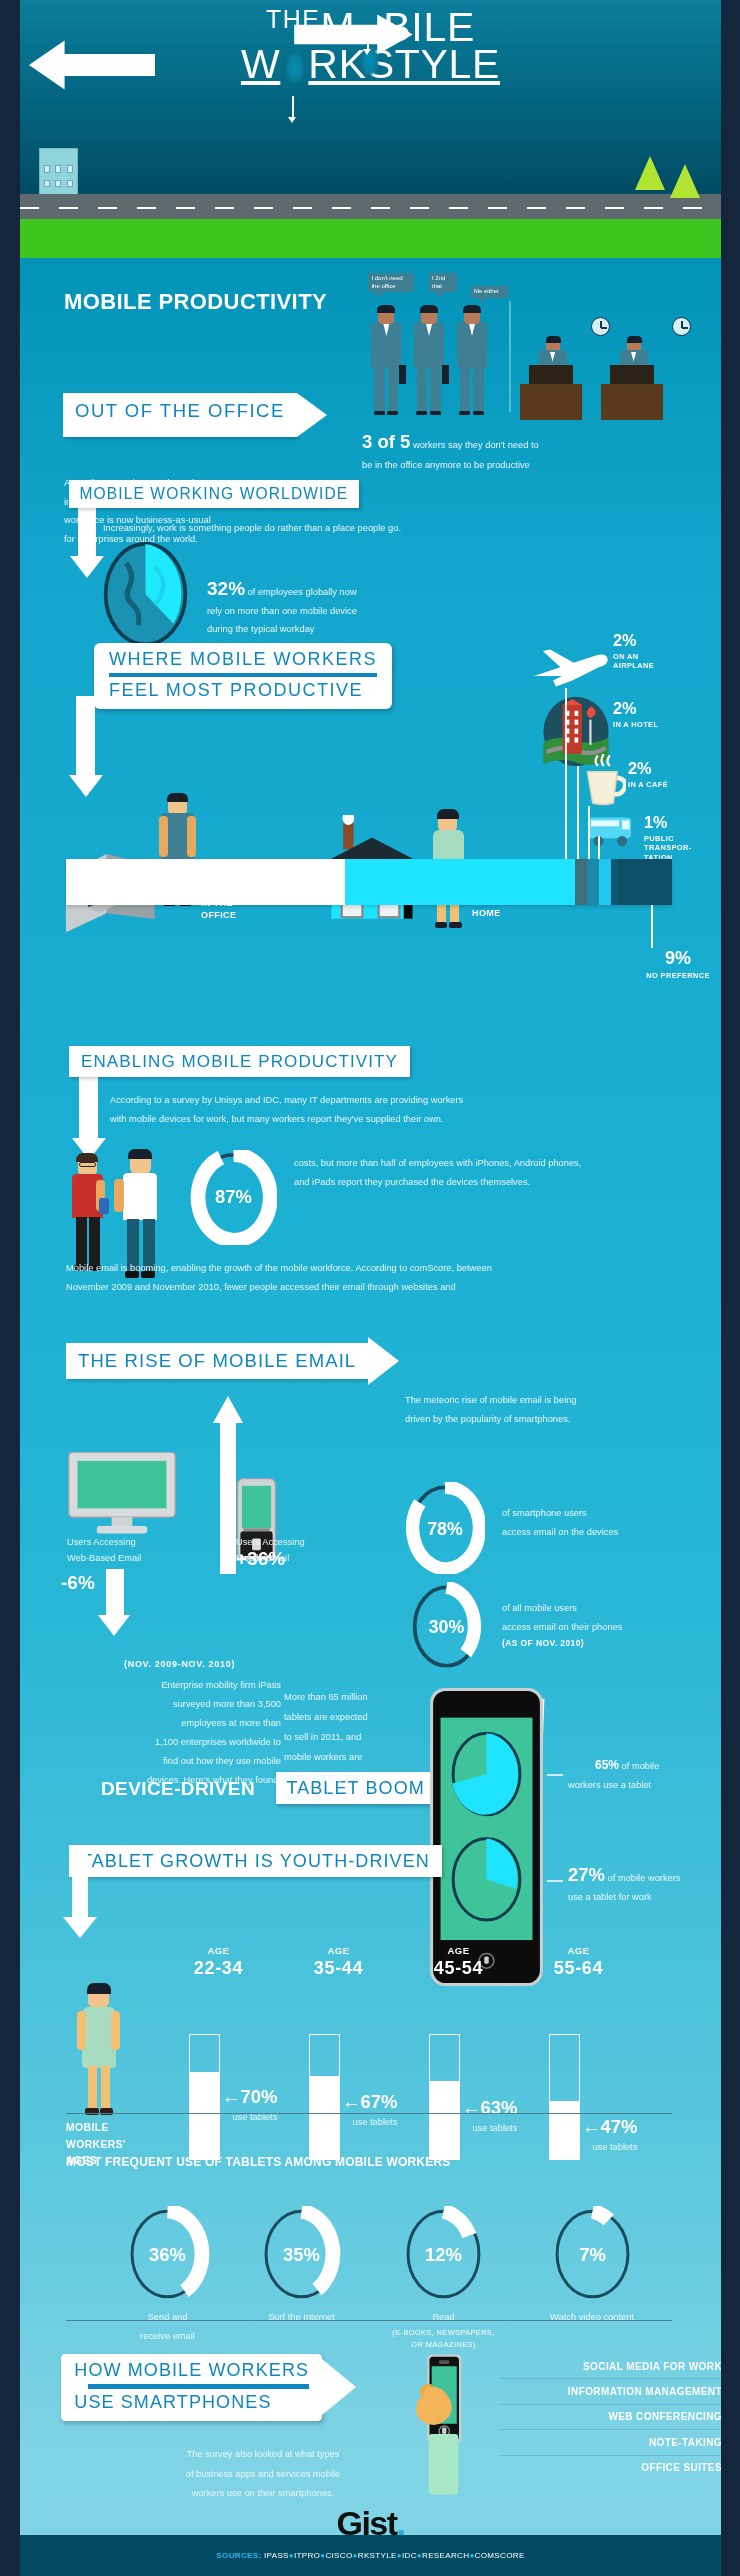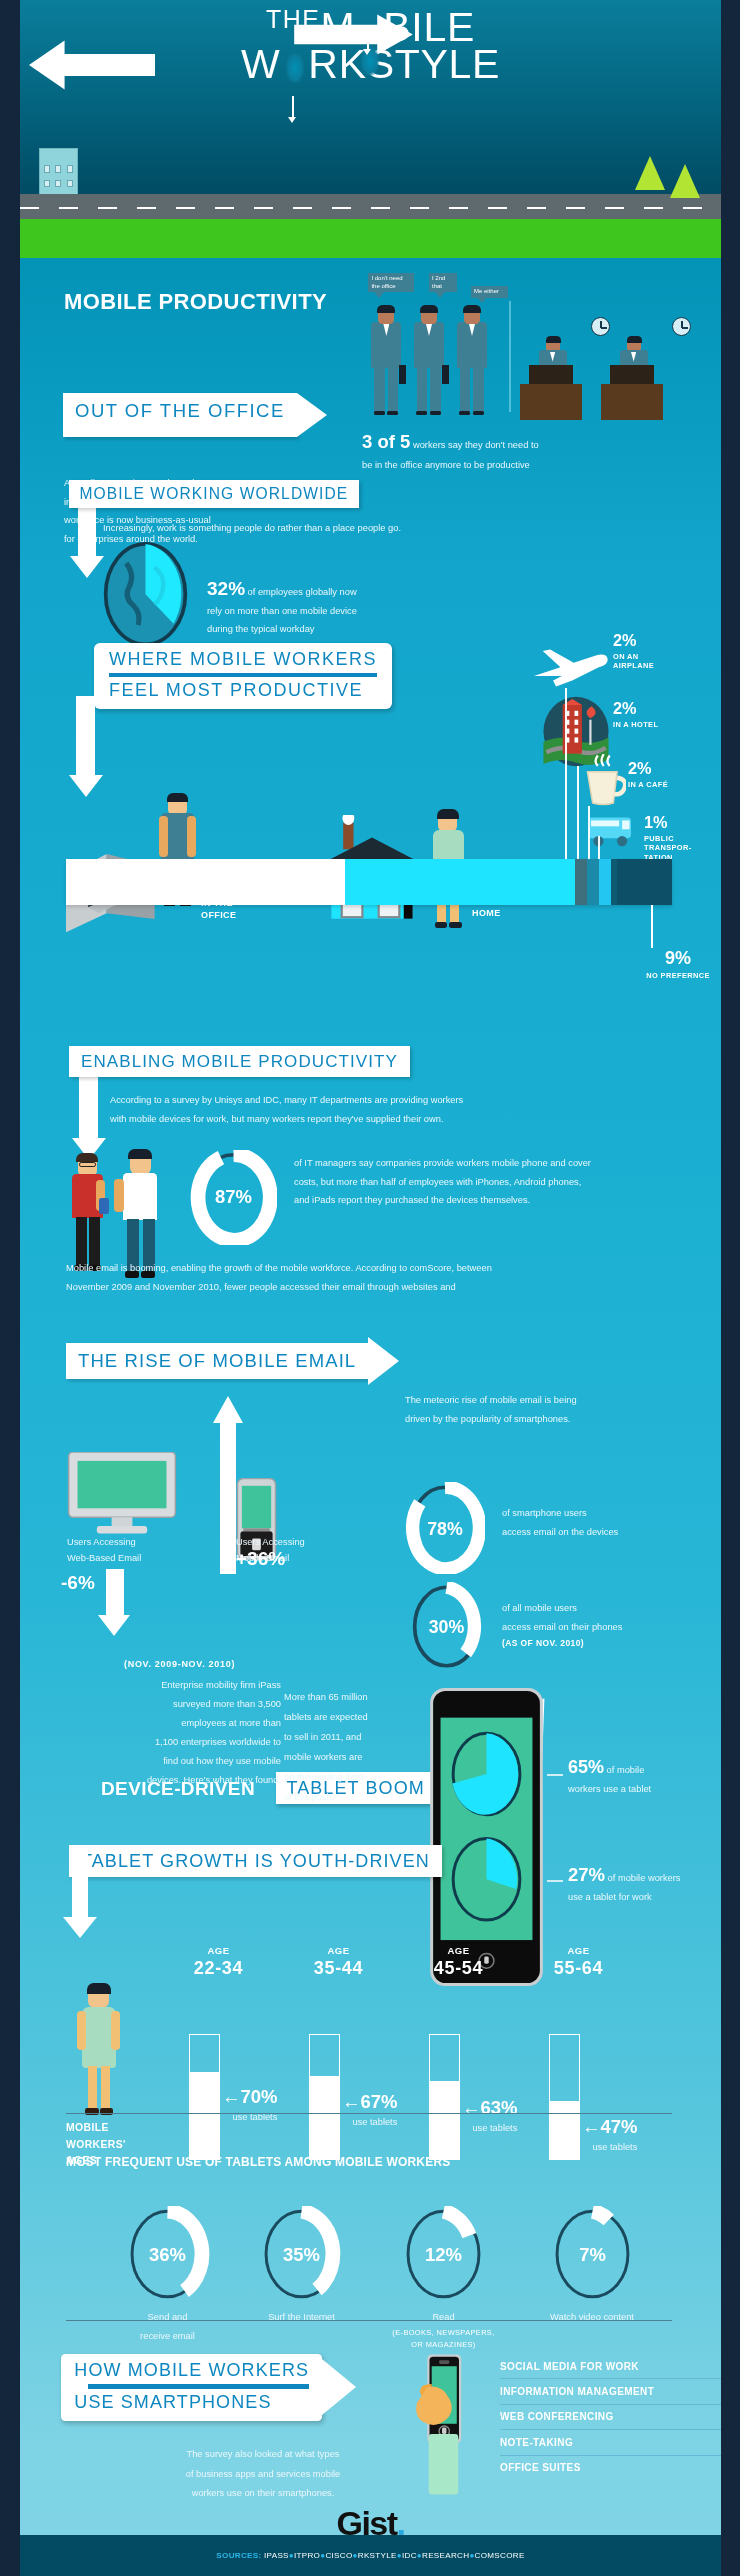--- a/index.html
+++ b/index.html
@@ -85,21 +85,21 @@
   .clockface:after{content:"";position:absolute;left:9px;top:9px;width:6px;height:1.5px;background:#16384a;}
 
   
   .stackbar{position:absolute;display:flex;height:46px;box-shadow:0 1.5px 3.7px rgba(0,0,0,.15);}
   
   .vbar{position:absolute;width:31px;border:1.5px solid #fff;background:transparent;}
   .vbar .fill{position:absolute;left:0;bottom:0;width:100%;background:#fff;}
   hr.div{border:none;border-top:1.5px solid #4d7f94;margin:0;}
   .listrow{color:#fff;font-weight:bold;font-size:10px;letter-spacing:0.4px;
      font-family:"Liberation Sans","DejaVu Sans",sans-serif;padding:6.7px 0;
-     border-bottom:1.5px solid #63b9d4;}
+     border-bottom:1.5px solid #63b9d4;text-align:right;}
   .listrow:last-child{border-bottom:none;}
   .footer{position:absolute;left:20px;bottom:0;width:701px;height:41px;
      background:#034b63;display:flex;align-items:center;justify-content:center;}
   .footer .src{color:#fff;font-size:8.1px;letter-spacing:0.3px;
      font-family:"Liberation Sans Narrow","Liberation Sans",sans-serif;}
   .footer .src b{color:#2ab5e8;}
   .gist{position:absolute;left:0;top:2504px;width:701px;text-align:center;
      font-family:"Liberation Sans","DejaVu Sans",sans-serif;font-weight:bold;
      font-size:34px;color:#111;letter-spacing:-1.5px;}
   .gist .d{color:#29a8e0;}
@@ -116,21 +116,21 @@
       <polygon points="0,35 48,2 48,20 170,20 170,50 48,50 48,68" fill="#ffffff"></polygon>
     </svg>
     <svg class="hdr-arrow-r" viewBox="0 0 160 58">
       <polygon points="160,29 112,2 112,16 0,16 0,42 112,42 112,56" fill="#ffffff"></polygon>
     </svg>
 
     <div class="title-wrap">
       <div class="t1">
         <span class="t-the">THE</span><span>M</span><span class="pin"><span class="dot"></span><span class="arr"></span><span class="arrh"></span></span><span>BILE</span>
       </div>
-      <div class="t2" style="margin-top:-4.4px;">
+      <div class="t2" style="margin-top:-4.4px;text-decoration:underline;">
         <span>W</span><span class="pin"><span class="dot" style="top:-25px;"></span><span class="arr" style="top:18px;"></span><span class="arrh" style="top:39px;"></span></span><span>RKSTYLE</span>
       </div>
     </div>
 
 
     <div class="bldg">
       <span class="win" style="left:4.4px;top:16.3px"></span>
           <span class="win" style="left:15.6px;top:16.3px"></span>
           <span class="win" style="left:27px;top:16.3px"></span>
       <span class="win" style="left:4.4px;top:31px"></span>
@@ -443,21 +443,20 @@
   </div>
 
   <div class="abs" style="left:170px;top:1150px;">
     <svg width="87" height="95" viewBox="0 0 118 128">
       <ellipse cx="59" cy="64" rx="49" ry="58" fill="none" stroke="#1a4a5e" stroke-width="5"></ellipse>
       <path d="M59 6 A49 58 0 1 1 42 10" fill="none" stroke="#ffffff" stroke-width="20"></path>
       <text x="59" y="72" text-anchor="middle" font-family="Liberation Sans, sans-serif" font-size="25" font-weight="bold" fill="#ffffff">87%</text>
     </svg>
   </div>
   <div class="abs body-txt" style="left:274px;top:1154px;width:415px;">
-    <div>of IT managers say companies provide workers mobile phone and cover</div>
     <div>costs, but more than half of employees with iPhones, Android phones,</div>
     <div>and iPads report they purchased the devices themselves.</div>
   </div>
 
   <div class="abs" style="left:46px;top:1337px;display:flex;align-items:center;">
     <div style="background:#fff;padding:7.4px 12px 6.7px 12px;box-shadow:1.5px 2.2px 3.7px rgba(0,0,0,.2);">
       <span style="color:#0e87c0;font-size:18.5px;letter-spacing:1.1px;font-family:'Liberation Sans',sans-serif;">THE RISE OF MOBILE EMAIL</span>
     </div>
     <div style="width:0;height:0;border-top:24px solid transparent;border-bottom:24px solid transparent;border-left:31px solid #fff;"></div>
   </div>
@@ -575,21 +574,21 @@
 
       <ellipse cx="80" cy="120" rx="45" ry="55" fill="none" stroke="#0f3c4d" stroke-width="4"></ellipse>
       <path d="M80 120 L80 65 A45 55 0 1 1 34 133 Z" fill="#1fe4ff"></path>
 
       <ellipse cx="80" cy="262" rx="45" ry="55" fill="none" stroke="#0f3c4d" stroke-width="4"></ellipse>
       <path d="M80 262 L80 207 A45 55 0 0 1 120 275 Z" fill="#1fe4ff"></path>
     </svg>
   </div>
   <div class="abs" style="left:527px;top:1774px;width:16.3px;height:2.2px;background:#cfeef6;"></div>
   <div class="abs" style="left:548px;top:1757px;width:156px;">
-    <div><span class="big-num" style="font-size:18px;">65%</span><span class="body-txt"> of mobile</span></div>
+    <div><span class="big-num" style="font-size:12px;margin-left:27px;">65%</span><span class="body-txt"> of mobile</span></div>
     <div class="body-txt">workers use a tablet</div>
   </div>
   <div class="abs" style="left:527px;top:1880px;width:16.3px;height:2.2px;background:#cfeef6;"></div>
   <div class="abs" style="left:548px;top:1864px;width:170px;">
     <div><span class="big-num" style="font-size:18.5px;">27%</span><span class="body-txt"> of mobile workers</span></div>
     <div class="body-txt">use a tablet for work</div>
   </div>
 
   <div class="abs" style="left:49px;top:1845px;background:#fff;padding:6px 12px 5.2px 12px;box-shadow:1.5px 2.2px 3.7px rgba(0,0,0,.2);">
     <span style="color:#0e87c0;font-size:18px;letter-spacing:1.1px;font-family:'Liberation Sans',sans-serif;">TABLET GROWTH IS YOUTH-DRIVEN</span>

